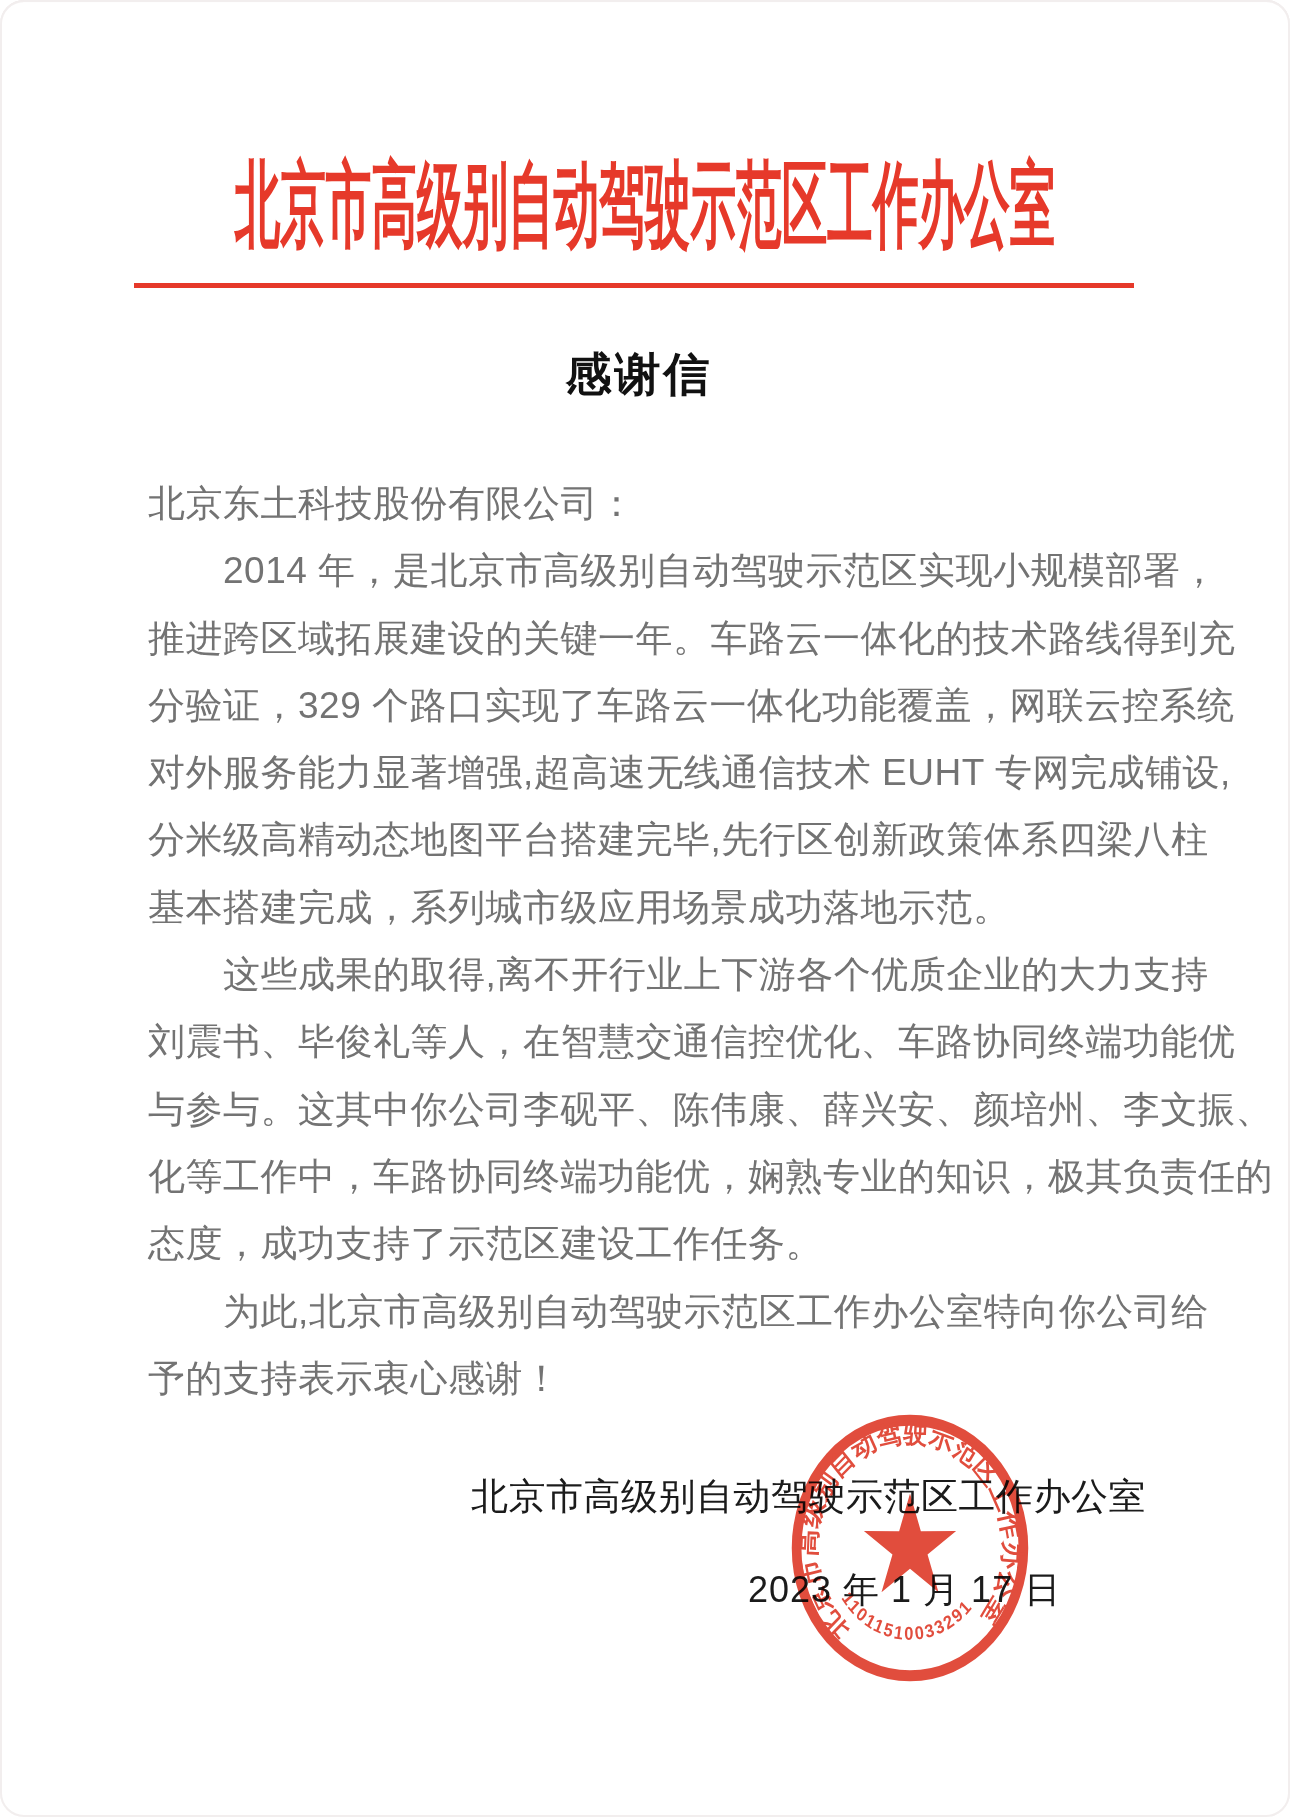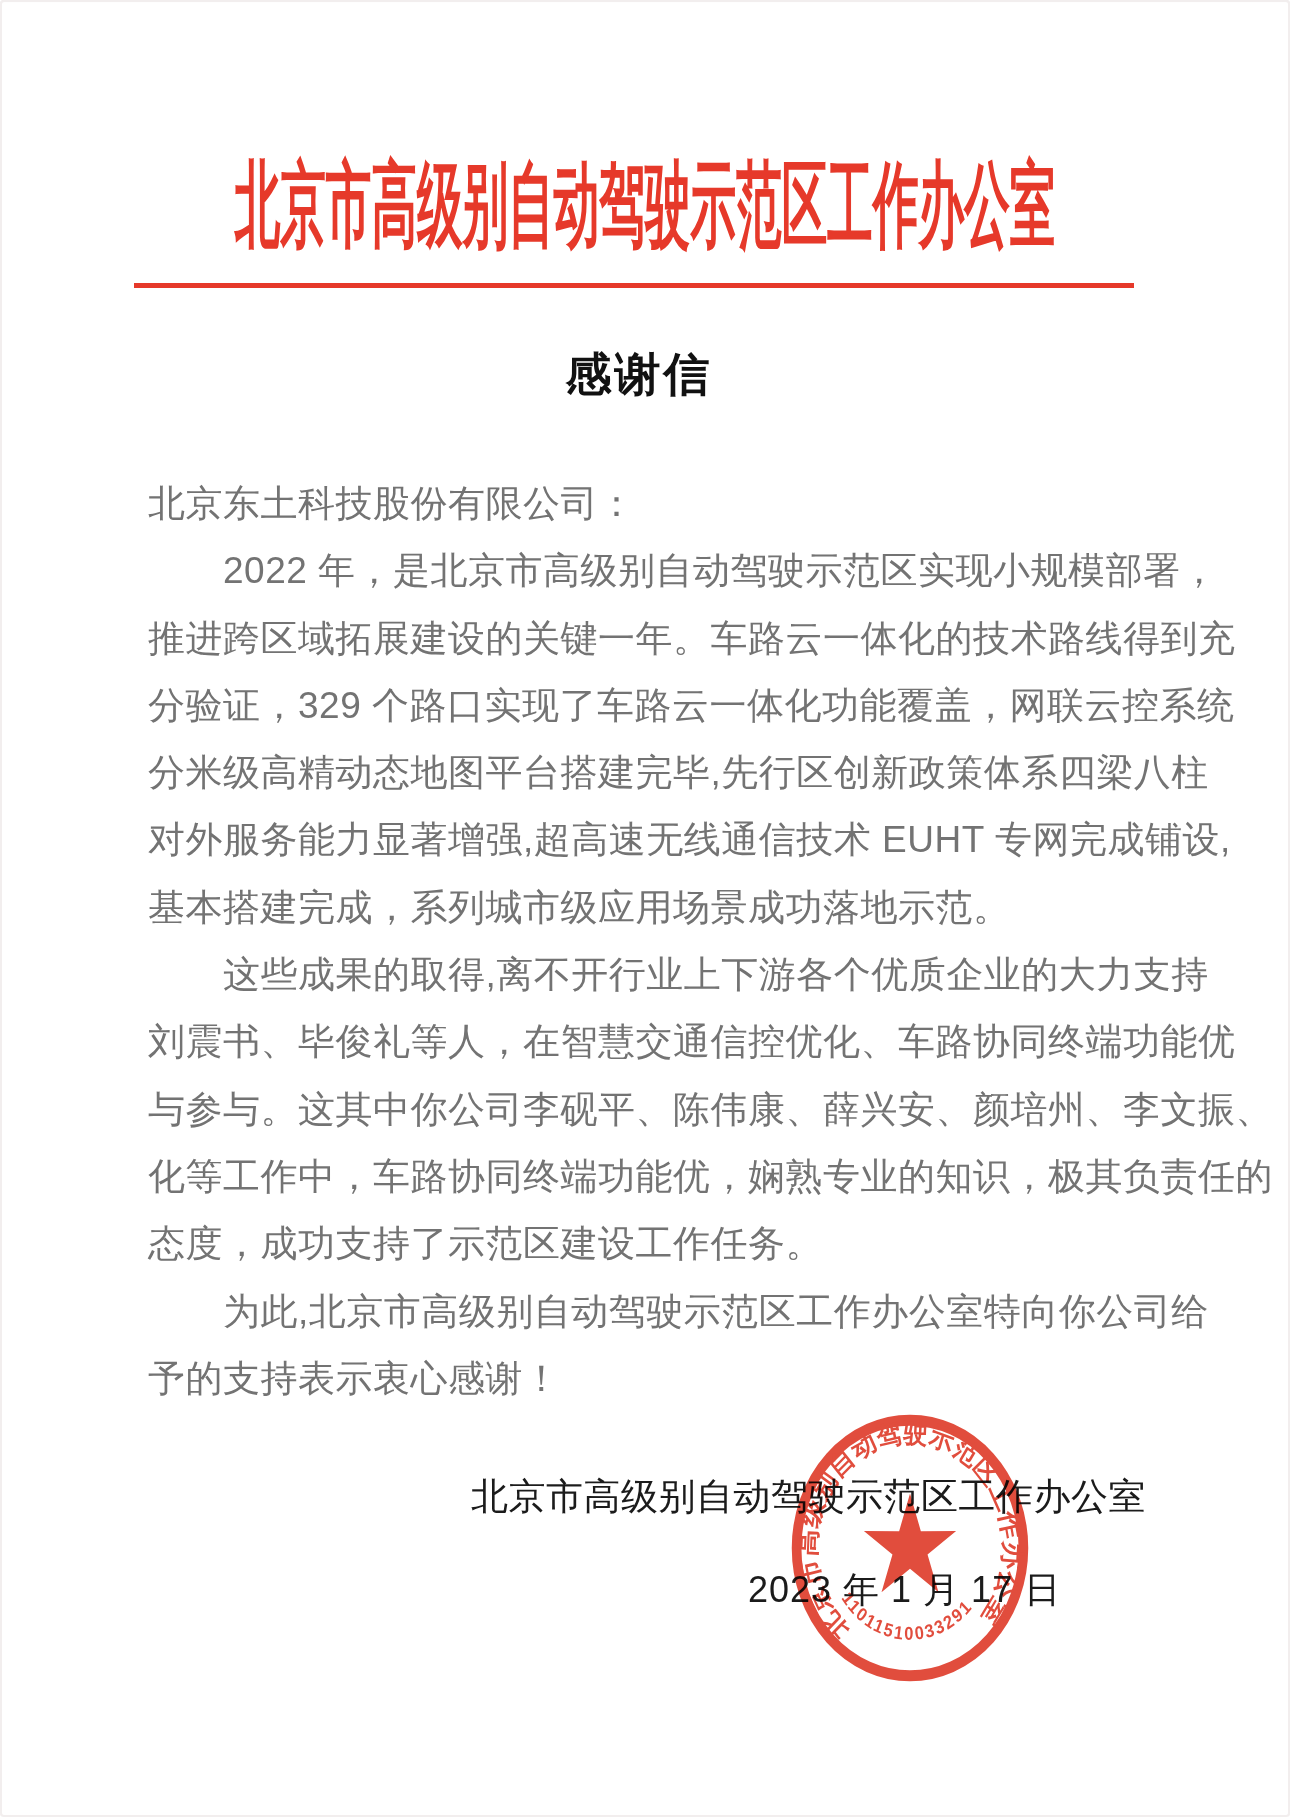--- a/index.html
+++ b/index.html
@@ -1,21 +1,21 @@
 <!DOCTYPE html>
 <html><head>
 <meta charset="utf-8">
 <style>
   html, body { margin: 0; padding: 0; background: #ffffff; }
   .page {
     position: relative;
     width: 1290px;
     height: 1817px;
     background: #ffffff;
-    border-radius: 4px;
+    border-radius: 24px;
     box-shadow: inset 0 0 0 2px #f2eeee, inset 0 1px 2px #e5dede;
     overflow: hidden;
     font-family: "Liberation Sans", "DejaVu Sans", sans-serif;
   }
 
   
   .letterhead {
     position: absolute;
     left: 0; right: 0; top: 146px;
     height: 118px;
@@ -110,25 +110,25 @@
 
   <div class="letterhead">
     <div class="letterhead-title">北京市高级别自动驾驶示范区工作办公室</div>
   </div>
   <div class="letterhead-rule"></div>
 
   <div class="letter-title">感谢信</div>
 
   <div class="body-block">
     <div class="bline">北京东土科技股份有限公司：</div>
-    <div class="bline">　　2022 年，是北京市高级别自动驾驶示范区实现小规模部署，</div>
+    <div class="bline">　　2014 年，是北京市高级别自动驾驶示范区实现小规模部署，</div>
     <div class="bline">推进跨区域拓展建设的关键一年。车路云一体化的技术路线得到充</div>
     <div class="bline">分验证，329 个路口实现了车路云一体化功能覆盖，网联云控系统</div>
+    <div class="bline">对外服务能力显著增强,超高速无线通信技术 EUHT 专网完成铺设,</div>
     <div class="bline">分米级高精动态地图平台搭建完毕,先行区创新政策体系四梁八柱</div>
-    <div class="bline">对外服务能力显著增强,超高速无线通信技术 EUHT 专网完成铺设,</div>
     <div class="bline">基本搭建完成，系列城市级应用场景成功落地示范。</div>
     <div class="bline">　　这些成果的取得,离不开行业上下游各个优质企业的大力支持</div>
     <div class="bline">刘震书、毕俊礼等人，在智慧交通信控优化、车路协同终端功能优</div>
     <div class="bline">与参与。这其中你公司李砚平、陈伟康、薛兴安、颜培州、李文振、</div>
     <div class="bline">化等工作中，车路协同终端功能优，娴熟专业的知识，极其负责任的</div>
     <div class="bline">态度，成功支持了示范区建设工作任务。</div>
     <div class="bline">　　为此,北京市高级别自动驾驶示范区工作办公室特向你公司给</div>
     <div class="bline">予的支持表示衷心感谢！</div>
   </div>
 

